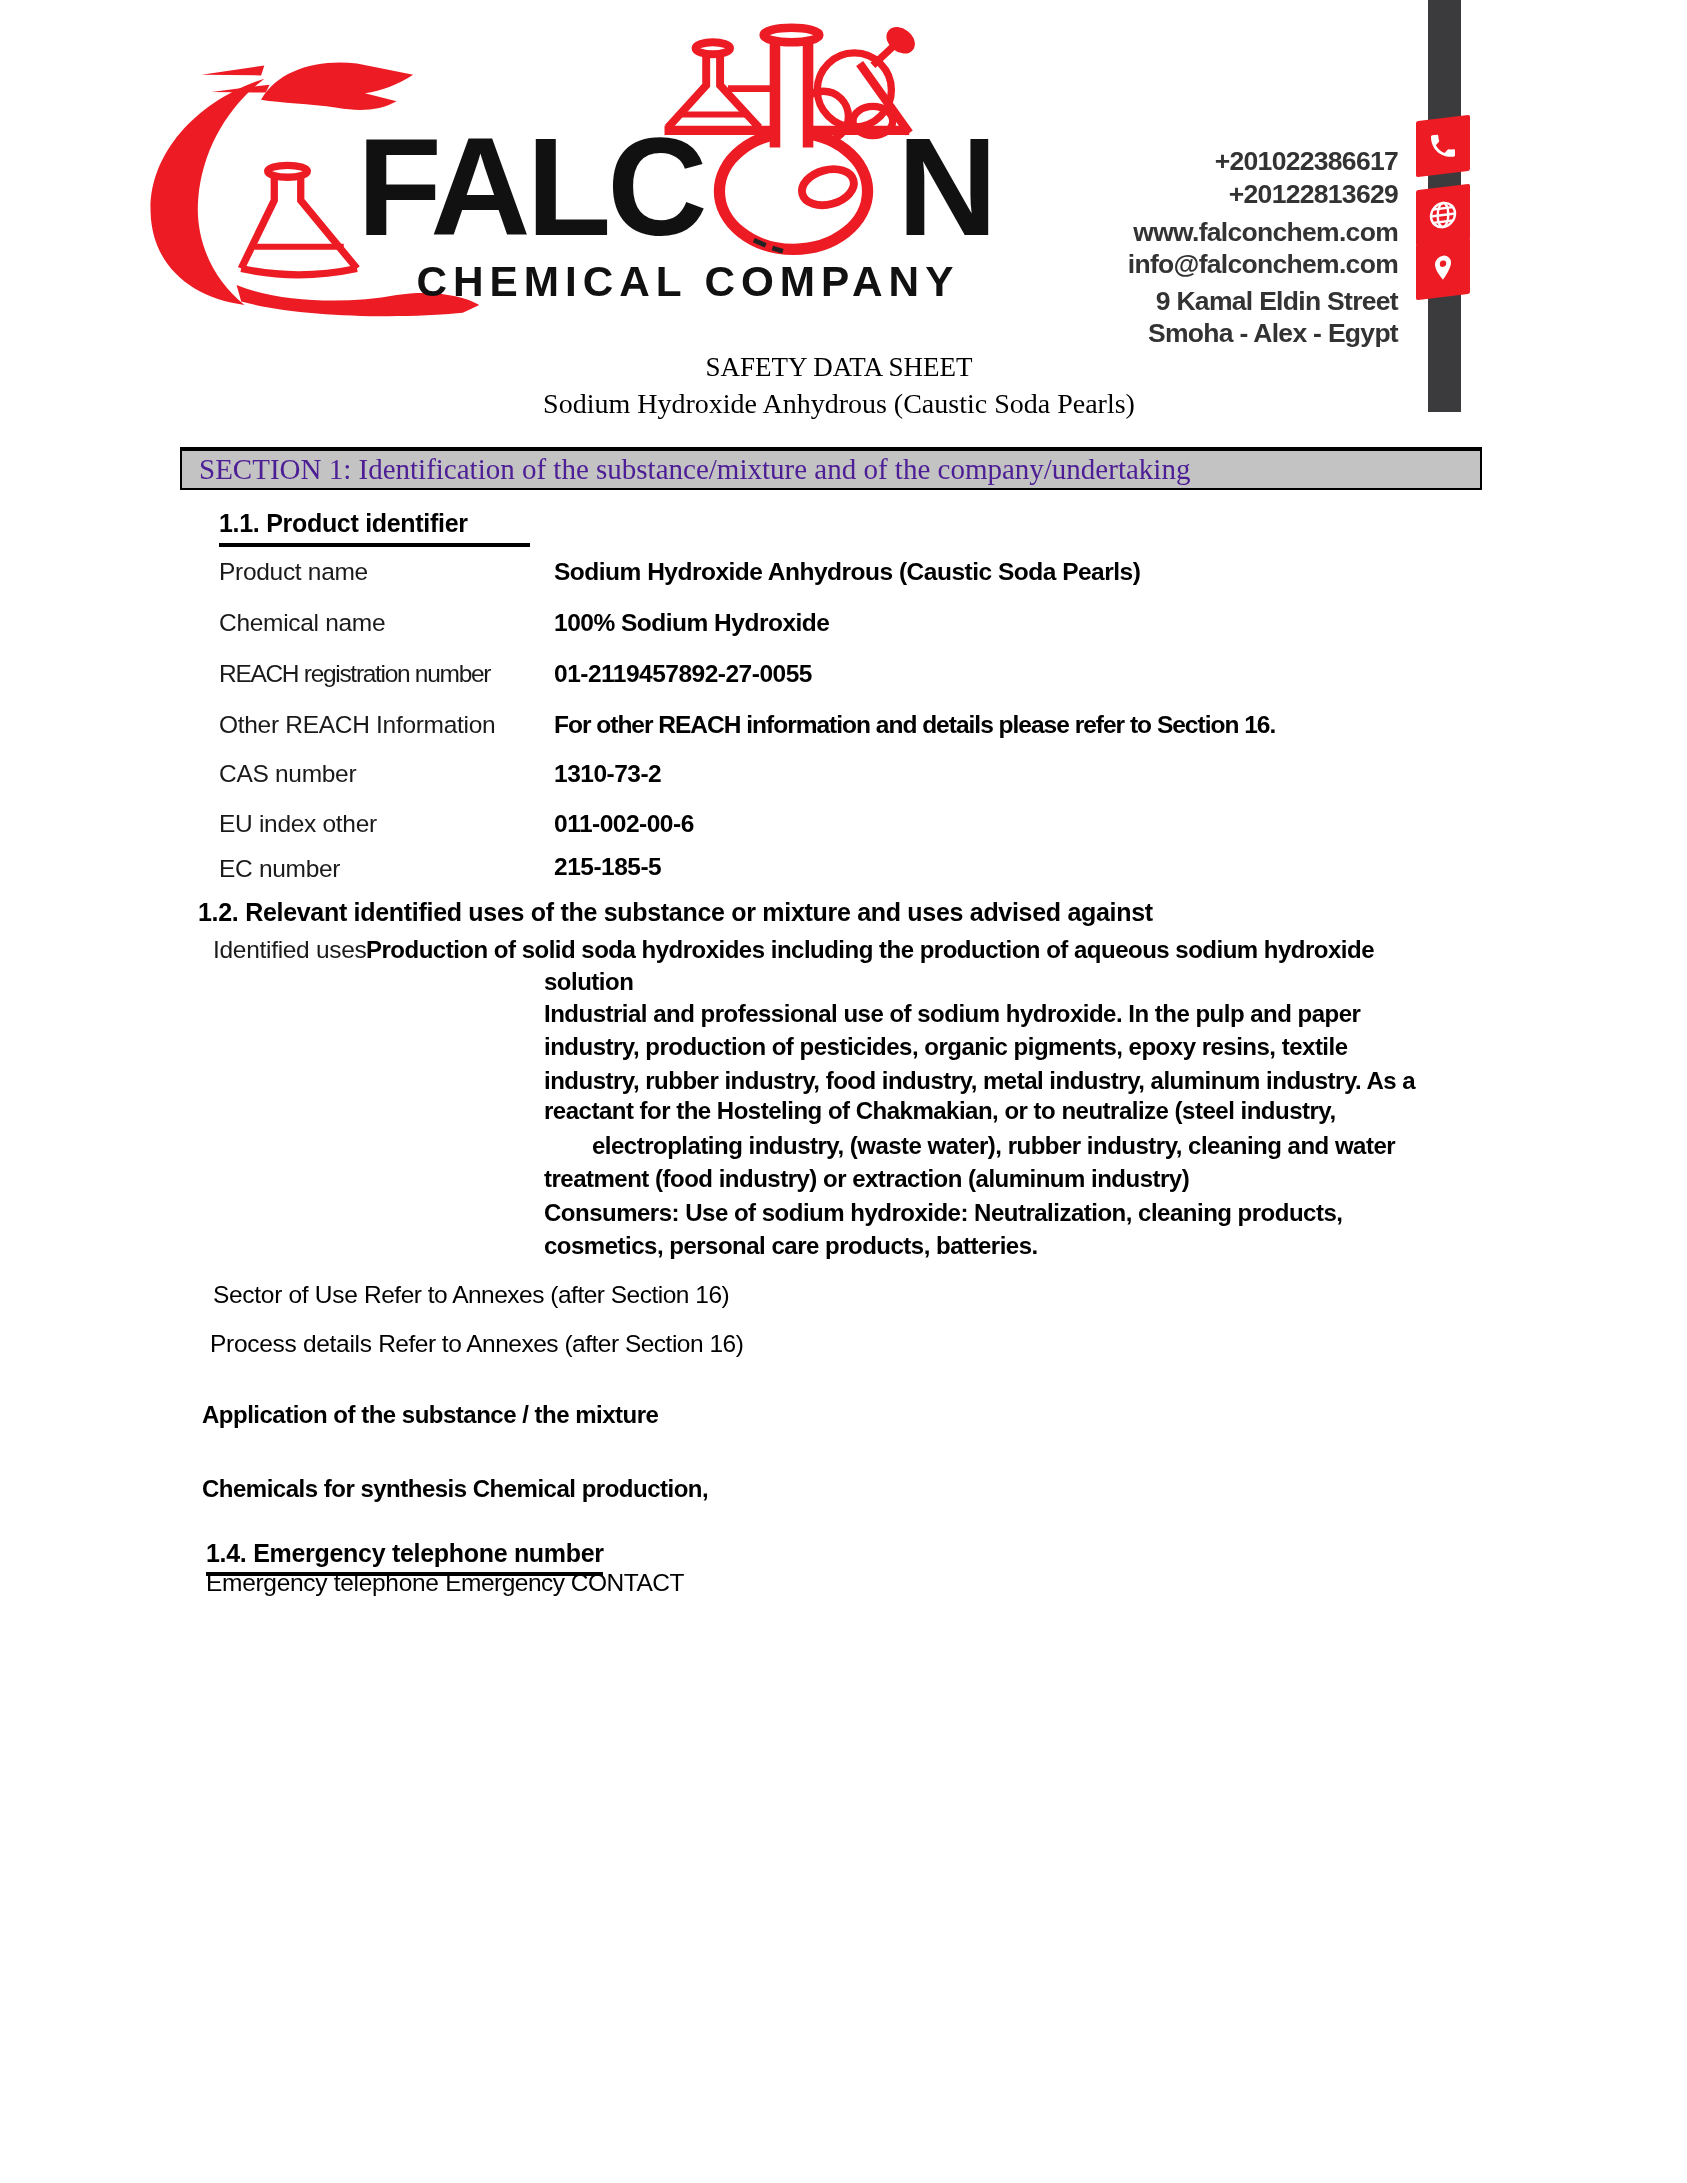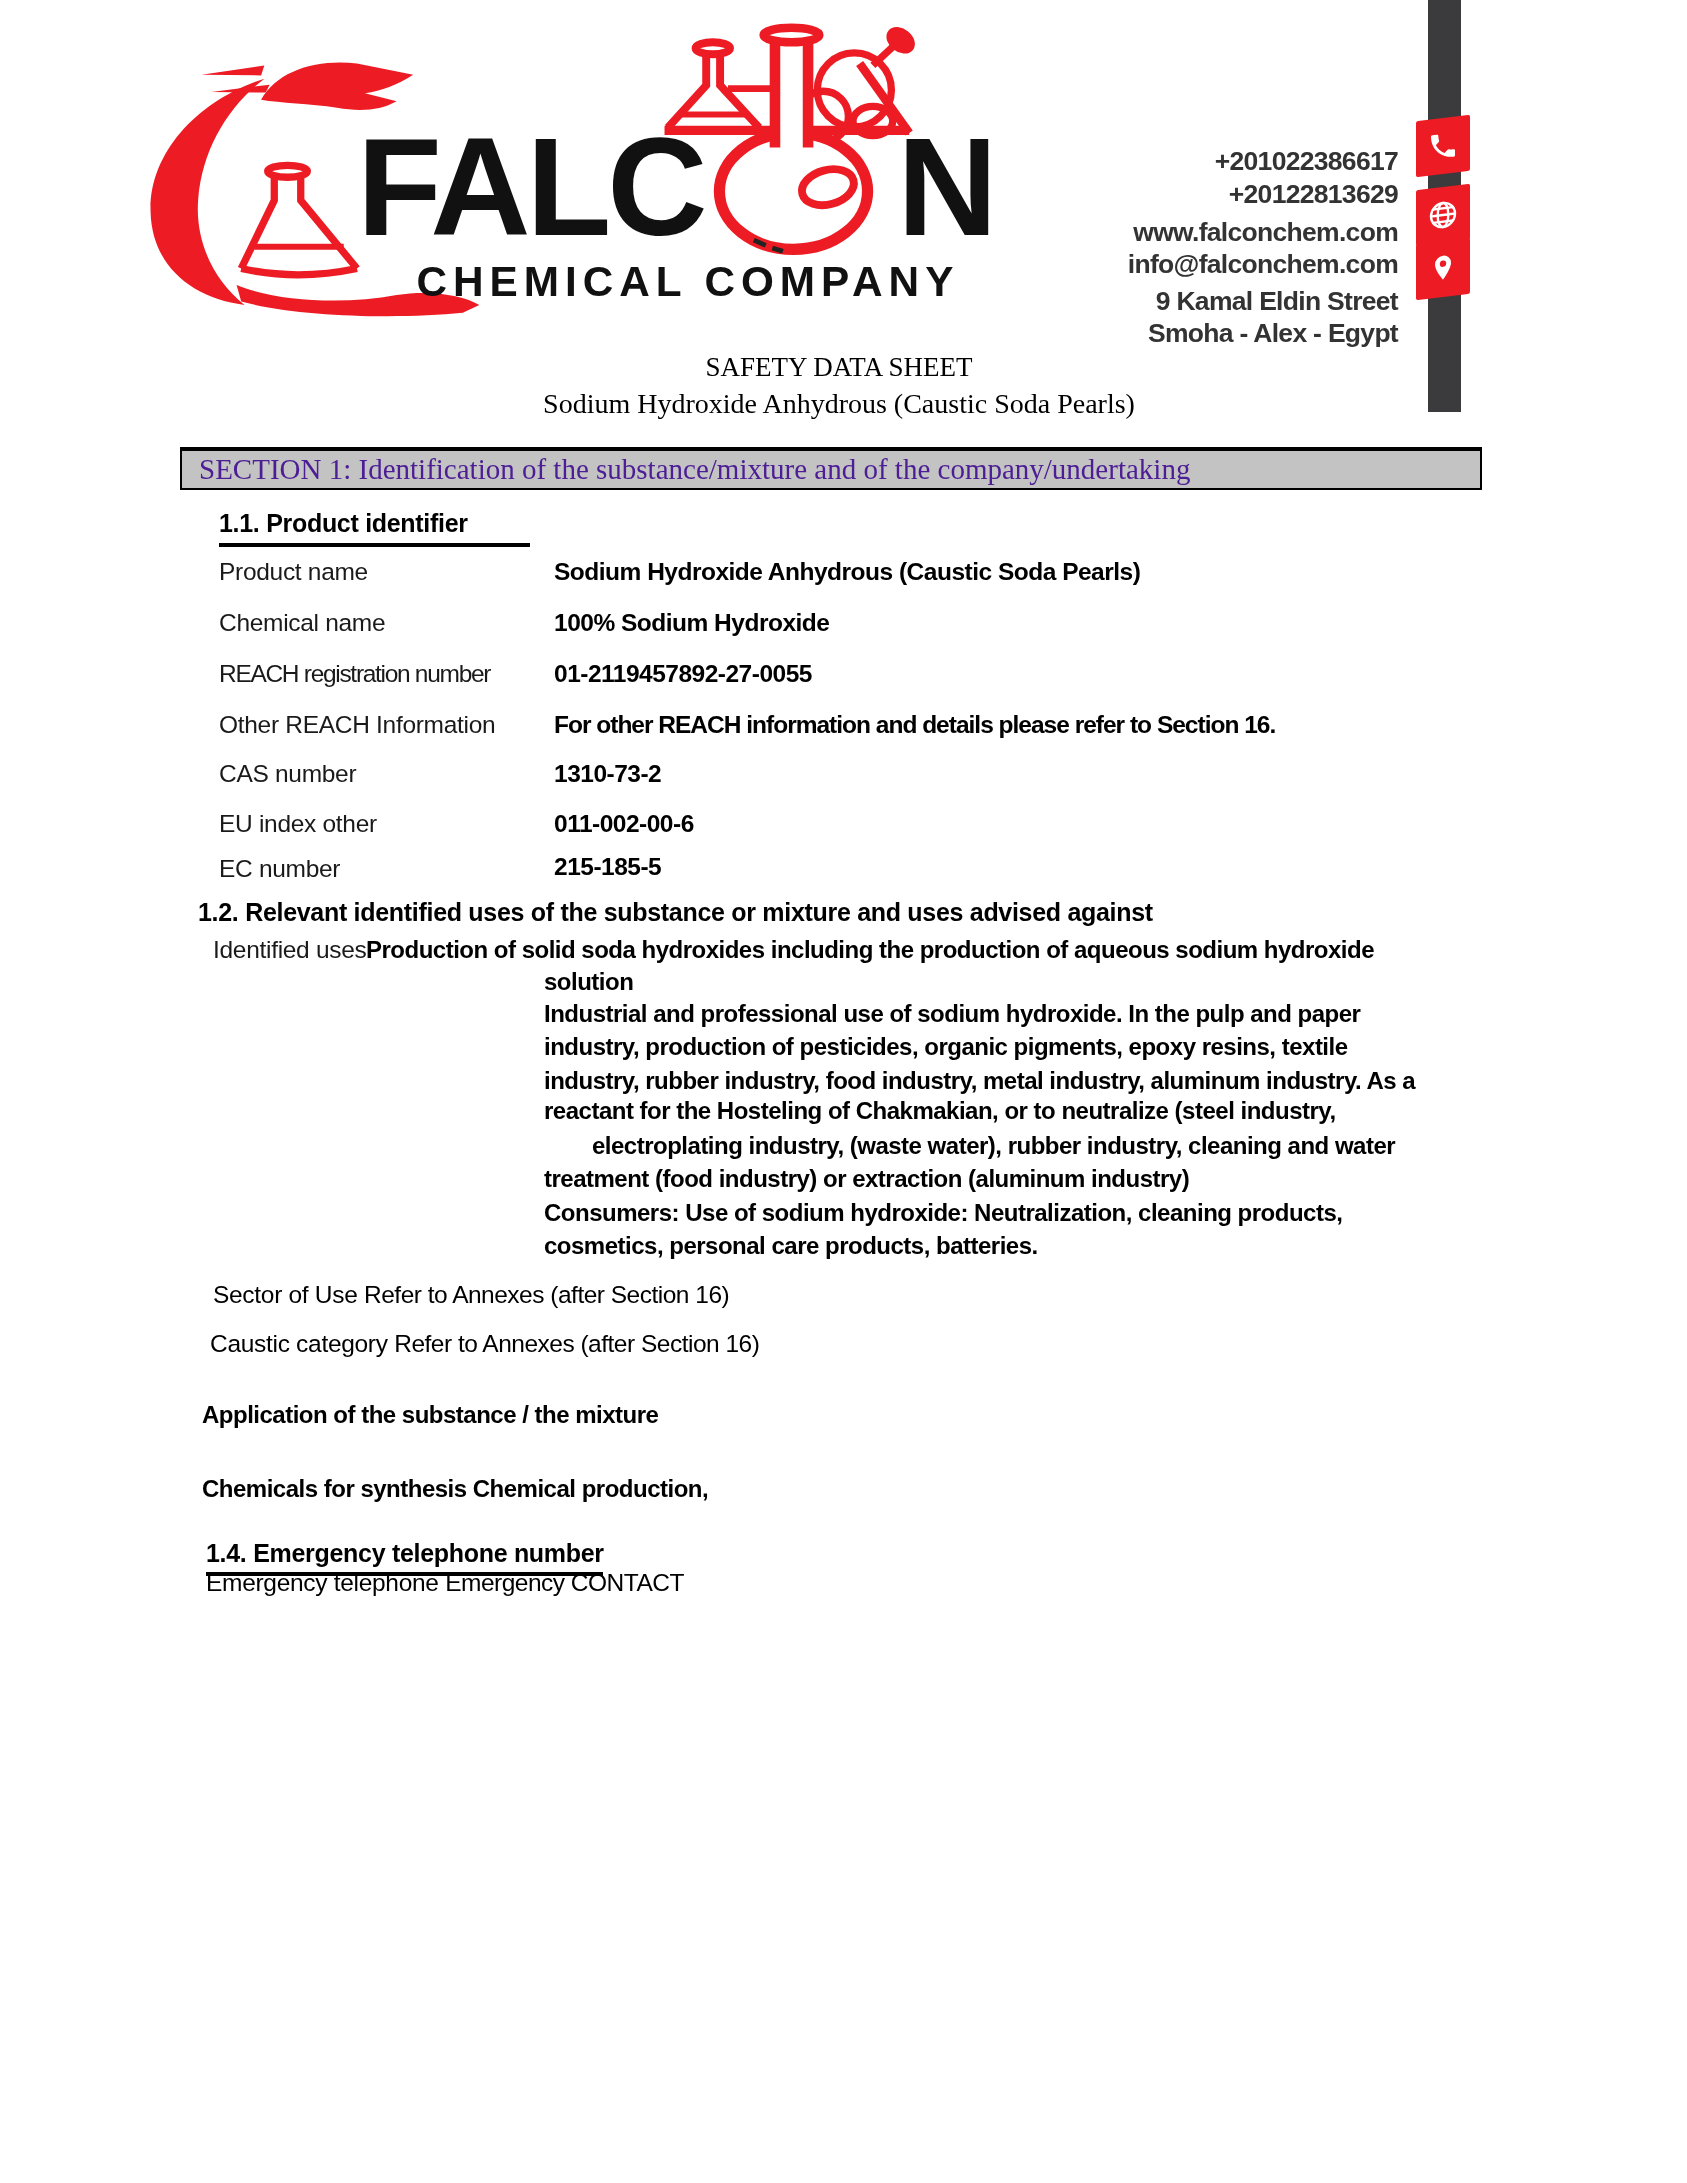--- a/index.html
+++ b/index.html
@@ -152,21 +152,21 @@
   <div class="abs para" style="left:544px;top:1165px;">treatment (food industry) or extraction (aluminum industry)</div>
   <div class="abs para" style="left:544px;top:1199px;">Consumers: Use of sodium hydroxide: Neutralization, cleaning products,</div>
   <div class="abs para" style="left:544px;top:1232px;">cosmetics, personal care products, batteries.</div>
 
   <div class="abs mixline" style="left:213px;top:1281px;">
     <span>Sector of Use </span>
     <span class="bold">Refer to Annexes (after Section 16)</span>
   </div>
 
   <div class="abs mixline" style="left:210px;top:1330px;">
-    <span>Caustic category </span>
+    <span>Process details </span>
     <span class="bold">Refer to Annexes (after Section 16)</span>
   </div>
 
   <div class="abs para" style="left:202px;top:1401px;">Application of the substance / the mixture</div>
   <div class="abs para" style="left:202px;top:1475px;">Chemicals for synthesis Chemical production,</div>
 
   <div class="abs subhead u" style="left:206px;top:1539px;width:397px;border-bottom-width:4px;padding-bottom:4px;">1.4. Emergency telephone number</div>
   <div class="abs mixline" style="left:206px;top:1569px;">
     <span>Emergency telephone </span>
     <span class="bold">Emergency CONTACT</span>

